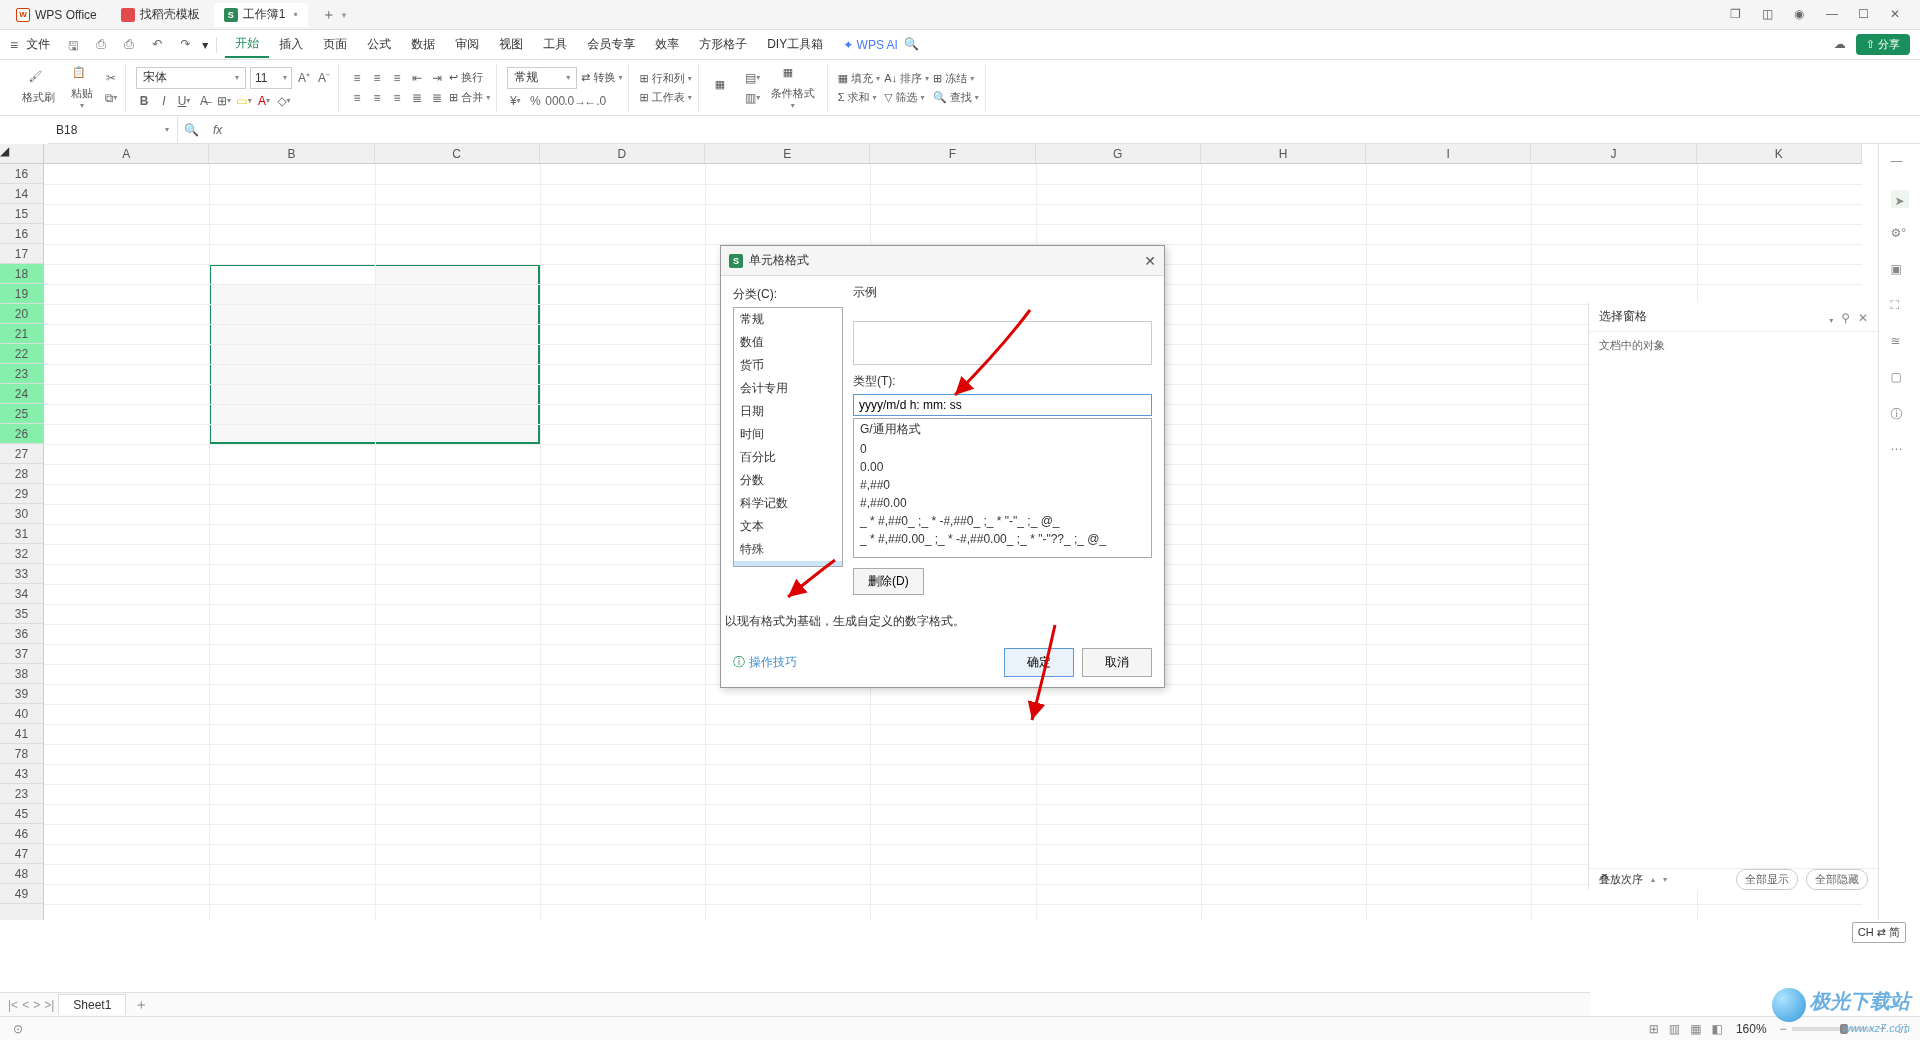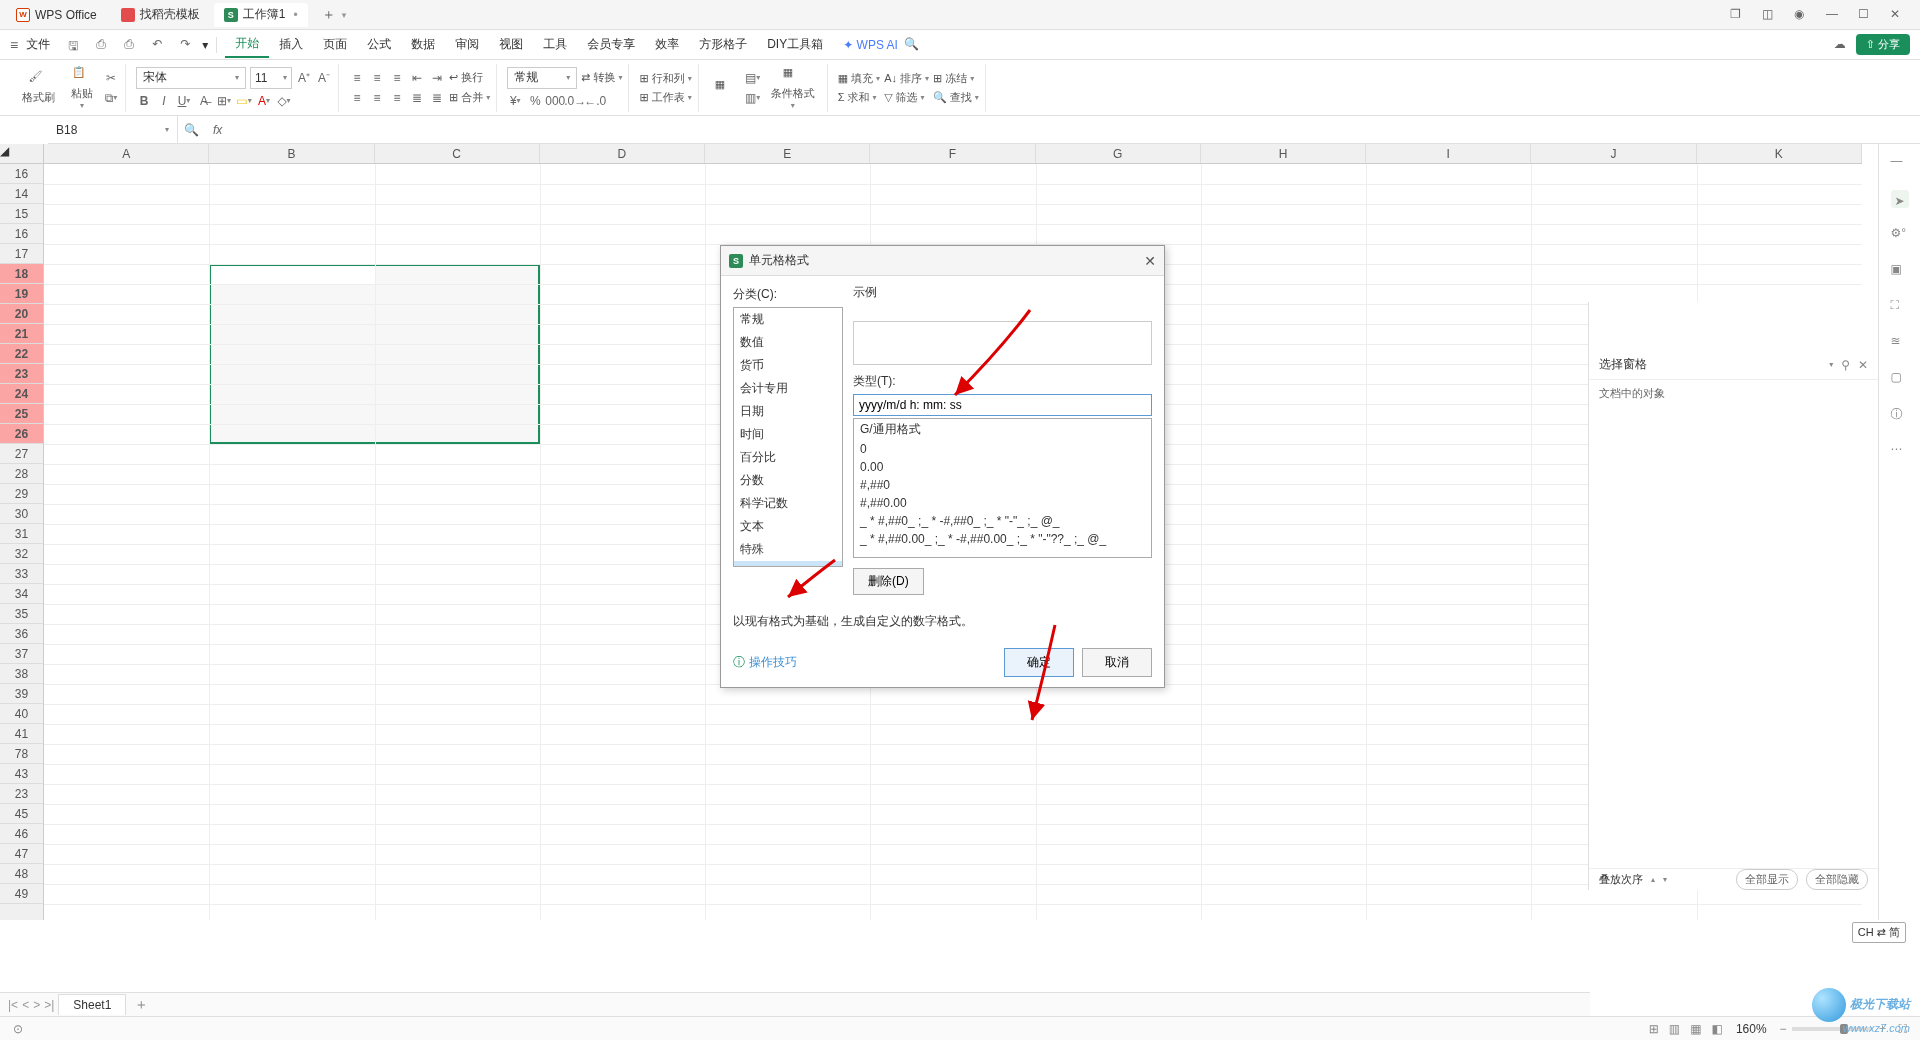--- a/index.html
+++ b/index.html
@@ -51,34 +51,34 @@
   .fbar .zoom{margin:0 6px;color:#999;}
 
   
   .sheetwrap{position:relative;height:776px;display:flex;}
   .sheet{flex:1;position:relative;overflow:hidden;}
   .corner{position:absolute;left:0;top:0;width:44px;height:20px;background:#f0f0f0;border-right:1px solid #ccc;border-bottom:1px solid #ccc;}
   .colheads{position:absolute;left:44px;top:0;right:16px;height:20px;display:flex;background:#f0f0f0;border-bottom:1px solid #ccc;}
   .colheads .ch{flex:1;text-align:center;border-right:1px solid #ddd;line-height:20px;color:#555;}
   .rowheads{position:absolute;left:0;top:20px;width:44px;bottom:0;background:#f0f0f0;border-right:1px solid #ccc;}
   .rowheads .rh{height:20px;text-align:center;line-height:20px;border-bottom:1px solid #ddd;color:#555;}
-  .rowheads .rh.sel{background:#fca5a5;font-weight:bold;}
+  .rowheads .rh.sel{background:#86efac;}
   .cells{position:absolute;left:44px;top:20px;right:16px;bottom:0;}
   .cells .rowline{position:absolute;left:0;right:0;border-bottom:1px solid #eee;}
   .cells .colline{position:absolute;top:0;bottom:0;border-right:1px solid #eee;}
   .selection{position:absolute;border:2px solid #1a8f5c;background:rgba(200,200,200,0.15);}
   .activecell{position:absolute;background:#fff;}
 
   
   .rsidebar{width:42px;border-left:1px solid #e0e0e0;display:flex;flex-direction:column;align-items:center;padding-top:10px;gap:18px;}
   .rsidebar .ric2{width:18px;height:18px;color:#888;}
 
   
   .selpane{position:absolute;right:42px;top:158px;width:290px;bottom:30px;border-left:1px solid #e0e0e0;background:#fff;}
-  .selpane .hdr{padding:6px 10px;display:flex;align-items:center;border-bottom:1px solid #eee;margin-top:48px;}
+  .selpane .hdr{padding:6px 10px;display:flex;align-items:flex-end;border-bottom:1px solid #eee;}
   .selpane .hdr .ttl{flex:1;font-size:12px;}
   .selpane .sub{padding:6px 10px;font-size:11px;color:#666;}
   .selpane .footer{position:absolute;bottom:0;left:0;right:0;padding:0 10px;display:flex;align-items:center;gap:8px;font-size:11px;border-top:1px solid #eee;}
   .selpane .footer .btn{border:1px solid #ccc;padding:2px 8px;border-radius:10px;color:#666;}
 
   
   .dialog{position:absolute;left:720px;top:245px;width:445px;background:#fff;border:1px solid #999;box-shadow:2px 2px 8px rgba(0,0,0,0.2);}
   .dialog .dtitle{background:#f5f5f5;padding:6px 8px;display:flex;align-items:center;border-bottom:1px solid #ddd;}
   .dialog .dtitle .dicon{width:14px;height:14px;background:#2e8b57;color:#fff;margin-right:6px;font-size:9px;text-align:center;line-height:14px;font-weight:bold;border-radius:2px;}
   .dialog .dtitle .dx{margin-left:auto;font-size:14px;color:#555;}
@@ -91,21 +91,21 @@
   .dialog .catlist .listbox{border:1px solid #aaa;height:260px;overflow:auto;}
   .dialog .catlist .li{padding:3px 6px;font-size:12px;}
   .dialog .catlist .li.sel{background:#cce4f7;}
   .dialog .rightside{flex:1;}
   .dialog .samplebox{border:1px solid #ccc;height:44px;margin-bottom:8px;margin-top:18px;}
   .dialog .typelabel{margin-bottom:4px;}
   .dialog .typeinput{width:100%;border:1px solid #5b9bd5;padding:3px 5px;font-size:12px;outline:none;}
   .dialog .fmtlist{border:1px solid #aaa;height:140px;overflow-y:scroll;margin-top:2px;}
   .dialog .fmtlist .fi{padding:2px 6px;font-size:12px;}
   .dialog .delbtn{border:1px solid #aaa;padding:4px 14px;margin-top:10px;font-size:12px;background:#f5f5f5;}
-  .dialog .note{padding:8px 12px;font-size:12px;color:#333;}
+  .dialog .note{padding:8px 4px;font-size:12px;color:#333;}
   .dialog .dfoot{padding:10px 12px;display:flex;align-items:center;border-top:0;}
   .dialog .dfoot .tip{color:#3b8fd4;font-size:12px;display:flex;align-items:center;gap:4px;}
   .dialog .dfoot .spacer{flex:1;}
   .dialog .dbtn{border:1px solid #aaa;padding:5px 22px;margin-left:8px;font-size:12px;background:#f5f5f5;}
   .dialog .dbtn.primary{border:1px solid #5b9bd5;background:#eaf3fb;}
 
   
   .arrow{position:absolute;pointer-events:none;}
 
   
@@ -116,21 +116,21 @@
   .statusbar{position:absolute;bottom:0;left:0;right:0;height:24px;border-top:1px solid #e0e0e0;display:flex;align-items:center;padding:0 8px;background:#fafafa;}
   .statusbar .spacer{flex:1;}
   .statusbar .sico{margin:0 5px;color:#888;}
   .statusbar .zoomtxt{margin:0 8px;}
 
   
   .ime{position:absolute;right:14px;top:922px;border:1px solid #aaa;background:#fff;padding:2px 5px;font-size:11px;border-radius:2px;}
 
   
   .wm{position:absolute;right:10px;bottom:6px;font-size:11px;color:#6bb0e0;font-style:italic;text-align:right;}
-  .wm .big{font-size:12px;font-weight:bold;}
+  .wm .big{font-size:20px;font-weight:bold;}
   .wm .orb{display:inline-block;width:34px;height:34px;border-radius:50%;background:radial-gradient(circle at 30% 30%,#aee4ff,#3399dd);vertical-align:middle;margin-right:4px;}
 
   svg{display:block;}
 </style>
 </head>
 <body>
 
 <div class="titlebar">
   <div class="tab">
       <span class="ico ico-wps">W</span>

